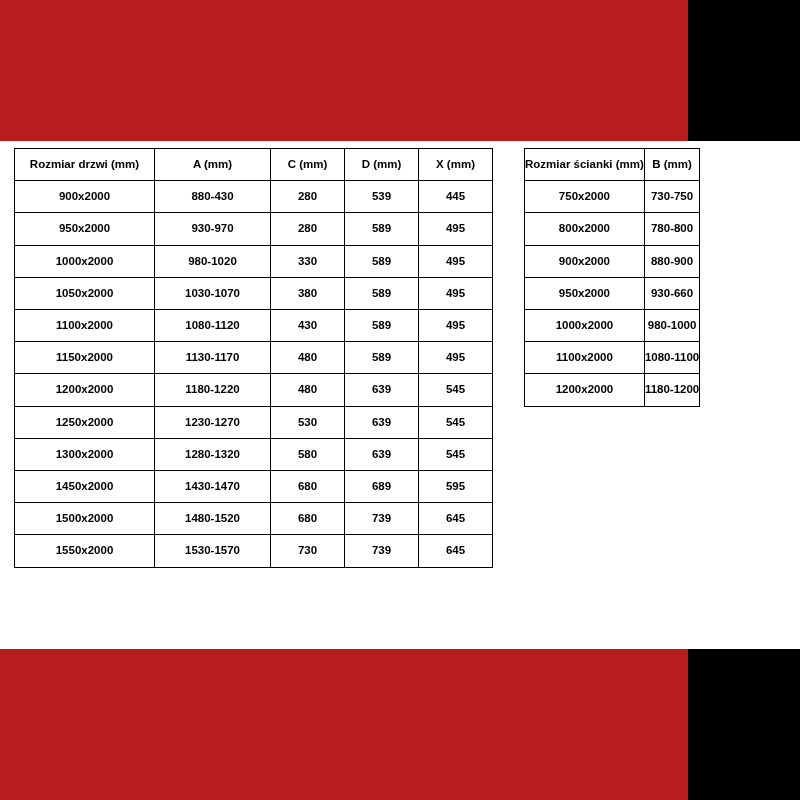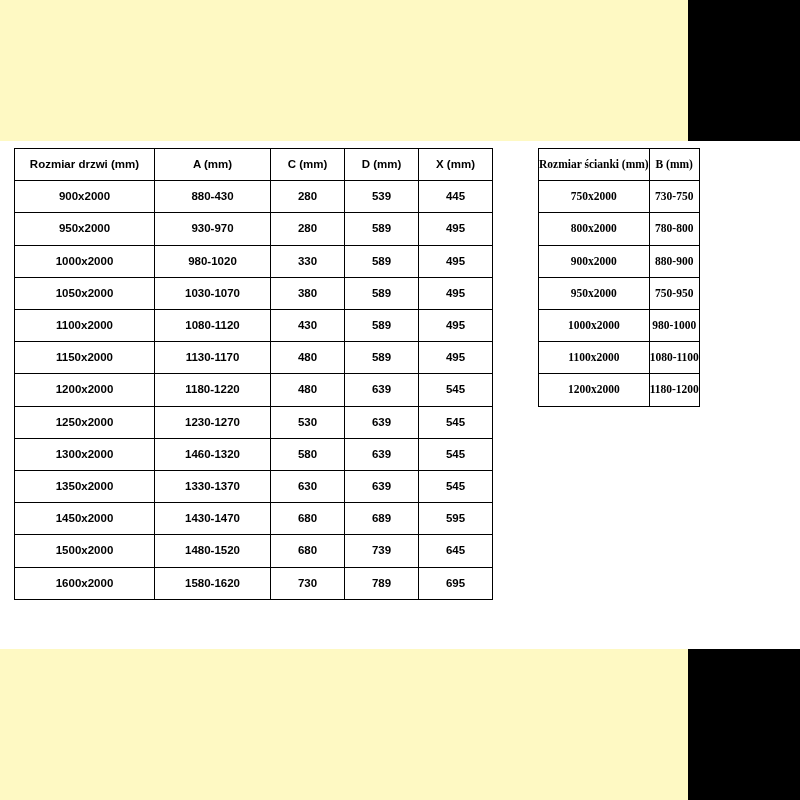--- a/index.html
+++ b/index.html
@@ -10,21 +10,21 @@
   body {
     width: 800px;
     height: 800px;
     overflow: hidden;
     font-family: "Liberation Sans", sans-serif;
   }
   #stage {
     position: relative;
     width: 688px;
     height: 800px;
-    background: #fef9c3;
+    background: #b91c1c;
   }
   .sheet {
     position: absolute;
     left: 0;
     top: 141px;
     width: 800px;
     height: 508px;
     background: #ffffff;
   }
   .tbl {
@@ -55,23 +55,22 @@
     top: 148px;
   }
   #doors-table col.c0 { width: 140px; }
   #doors-table col.c1 { width: 116px; }
   #doors-table col.c2 { width: 74px; }
   #doors-table col.c3 { width: 74px; }
   #doors-table col.c4 { width: 74px; }
 
   
   #wall-table {
-    left: 538px;
+    left: 524px;
     top: 148px;
-    font-family: Liberation Serif, serif;
   }
   #wall-table col.w0 { width: 146px; }
   #wall-table col.w1 { width: 104px; }
 </style>
 </head>
 <body>
 
 <div id="stage">
   <div class="sheet"></div>
 
@@ -144,52 +143,45 @@
       </tr>
       <tr>
         <td>1250x2000</td>
         <td>1230-1270</td>
         <td>530</td>
         <td>639</td>
         <td>545</td>
       </tr>
       <tr>
         <td>1300x2000</td>
-        <td>1460-1320</td>
+        <td>1280-1320</td>
         <td>580</td>
-        <td>639</td>
-        <td>545</td>
-      </tr>
-      <tr>
-        <td>1350x2000</td>
-        <td>1330-1370</td>
-        <td>630</td>
         <td>639</td>
         <td>545</td>
       </tr>
       <tr>
         <td>1450x2000</td>
         <td>1430-1470</td>
         <td>680</td>
         <td>689</td>
         <td>595</td>
       </tr>
       <tr>
         <td>1500x2000</td>
         <td>1480-1520</td>
         <td>680</td>
         <td>739</td>
         <td>645</td>
       </tr>
       <tr>
-        <td>1600x2000</td>
-        <td>1580-1620</td>
+        <td>1550x2000</td>
+        <td>1530-1570</td>
         <td>730</td>
-        <td>789</td>
-        <td>695</td>
+        <td>739</td>
+        <td>645</td>
       </tr>
     </tbody>
   </table>
 
   <table class="tbl" id="wall-table">
     <colgroup>
       <col class="w0">
         <col class="w1">
     </colgroup>
     <thead>
@@ -206,21 +198,21 @@
       <tr>
         <td>800x2000</td>
         <td>780-800</td>
       </tr>
       <tr>
         <td>900x2000</td>
         <td>880-900</td>
       </tr>
       <tr>
         <td>950x2000</td>
-        <td>750-950</td>
+        <td>930-660</td>
       </tr>
       <tr>
         <td>1000x2000</td>
         <td>980-1000</td>
       </tr>
       <tr>
         <td>1100x2000</td>
         <td>1080-1100</td>
       </tr>
       <tr>

